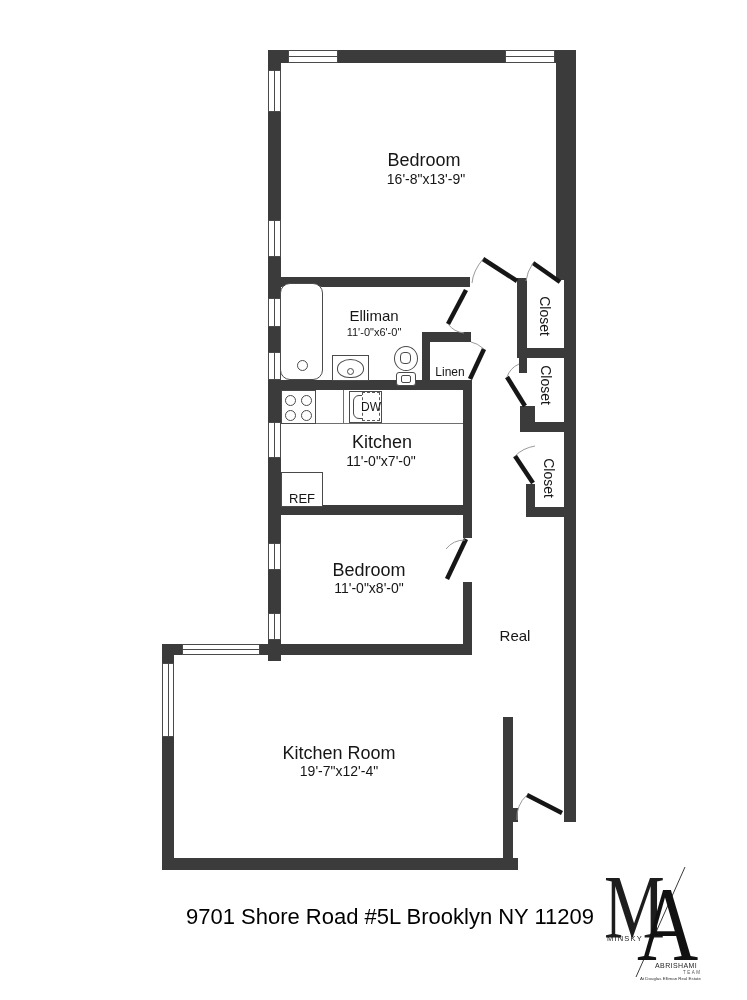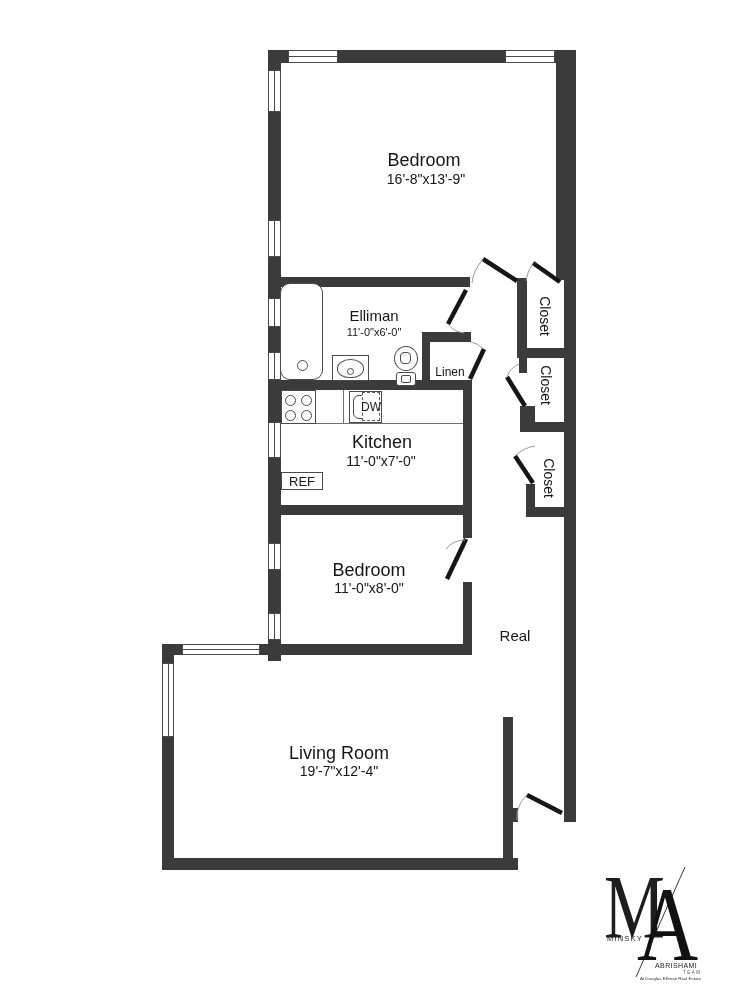--- a/index.html
+++ b/index.html
@@ -27,21 +27,21 @@
   #toilet-bowl{left:394px;top:346px;width:24px;height:25px;border:1.5px solid #4a4a4a;border-radius:50%;}
   #toilet-bowl::after{content:"";position:absolute;left:5px;top:5px;width:9px;height:10px;border:1px solid #4a4a4a;border-radius:4px;}
   #toilet-tank{left:396px;top:372px;width:20px;height:14px;border:1.5px solid #4a4a4a;border-radius:3px;}
   #toilet-tank::after{content:"";position:absolute;left:4px;top:2px;width:8px;height:6px;border:1px solid #4a4a4a;border-radius:2px;}
   #stove{left:281px;top:390px;width:35px;height:34px;border:1px solid #4a4a4a;}
   .burner{position:absolute;width:11px;height:11px;border:1px solid #4a4a4a;border-radius:50%;box-sizing:border-box;background:#fff;}
   #ksink{left:349px;top:391px;width:33px;height:32px;border:1px solid #4a4a4a;}
   #ksink::before{content:"";position:absolute;left:3px;top:3px;width:23px;height:22px;border:1px solid #4a4a4a;border-radius:6px;}
   #ksink::after{content:"";position:absolute;left:14px;top:13px;width:3px;height:3px;background:#4a4a4a;border-radius:50%;}
   #dw{left:362px;top:392px;width:18px;height:29px;border:1.5px dashed #5a5a5a;display:flex;align-items:center;justify-content:center;font-size:12px;color:#161616;}
-  #ref{left:281px;top:472px;width:42px;height:18px;border:1.5px solid #4a4a4a;display:flex;align-items:flex-end;justify-content:center;font-size:13px;color:#161616;}
+  #ref{left:281px;top:472px;width:42px;height:35px;border:1.5px solid #4a4a4a;display:flex;align-items:flex-end;justify-content:center;font-size:13px;color:#161616;}
   #address{position:absolute;left:390px;top:917px;transform:translate(-50%,-50%);font-size:22px;color:#000;white-space:nowrap;}
   #logo{position:absolute;left:595px;top:862px;}
   #logo text{font-family:"Liberation Serif",serif;}
   #logo .small{font-family:"Liberation Sans",sans-serif;}
 </style>
 </head>
 <body>
 
 <div id="canvas">
 
@@ -123,27 +123,28 @@
 
   <div class="lbl name" style="left:424px;top:160px">Bedroom</div>
   <div class="lbl dims" style="left:426px;top:179px">16'-8"x13'-9"</div>
   <div class="lbl" style="left:374px;top:315px;font-size:15px">Elliman</div>
   <div class="lbl" style="left:374px;top:332px;font-size:11px">11'-0"x6'-0"</div>
   <div class="lbl" style="left:450px;top:372px;font-size:12px">Linen</div>
   <div class="lbl name" style="left:382px;top:442px">Kitchen</div>
   <div class="lbl dims" style="left:381px;top:461px">11'-0"x7'-0"</div>
   <div class="lbl name" style="left:369px;top:570px">Bedroom</div>
   <div class="lbl dims" style="left:369px;top:588px">11'-0"x8'-0"</div>
-  <div class="lbl name" style="left:339px;top:753px">Living Room</div>
+  <div class="lbl name" style="left:339px;top:753px">Kitchen Room</div>
   <div class="lbl dims" style="left:339px;top:771px">19'-7"x12'-4"</div>
   <div class="lbl" style="left:515px;top:635px;font-size:15px">Real</div>
   <div class="lbl rot" style="left:545px;top:316px;font-size:14px">Closet</div>
   <div class="lbl rot" style="left:546px;top:385px;font-size:14px">Closet</div>
   <div class="lbl rot" style="left:549px;top:478px;font-size:14px">Closet</div>
 
+  <div id="address">9701 Shore Road #5L Brooklyn NY 11209</div>
 
   <svg id="logo" width="152" height="133" viewBox="0 0 152 133">
     <line x1="41" y1="115" x2="90" y2="5" stroke="#3a3a3a" stroke-width="1"></line>
     <g transform="translate(9,76) scale(0.76,1)">
       <text font-size="90" fill="#1d1d1d">M</text>
     </g>
     <g transform="translate(42,98) scale(0.8,1)">
       <text font-size="106" fill="#111">A</text>
     </g>
     <text class="small" x="12" y="79" font-size="7.5" letter-spacing="1.2" fill="#1d1d1d">MINSKY</text>

